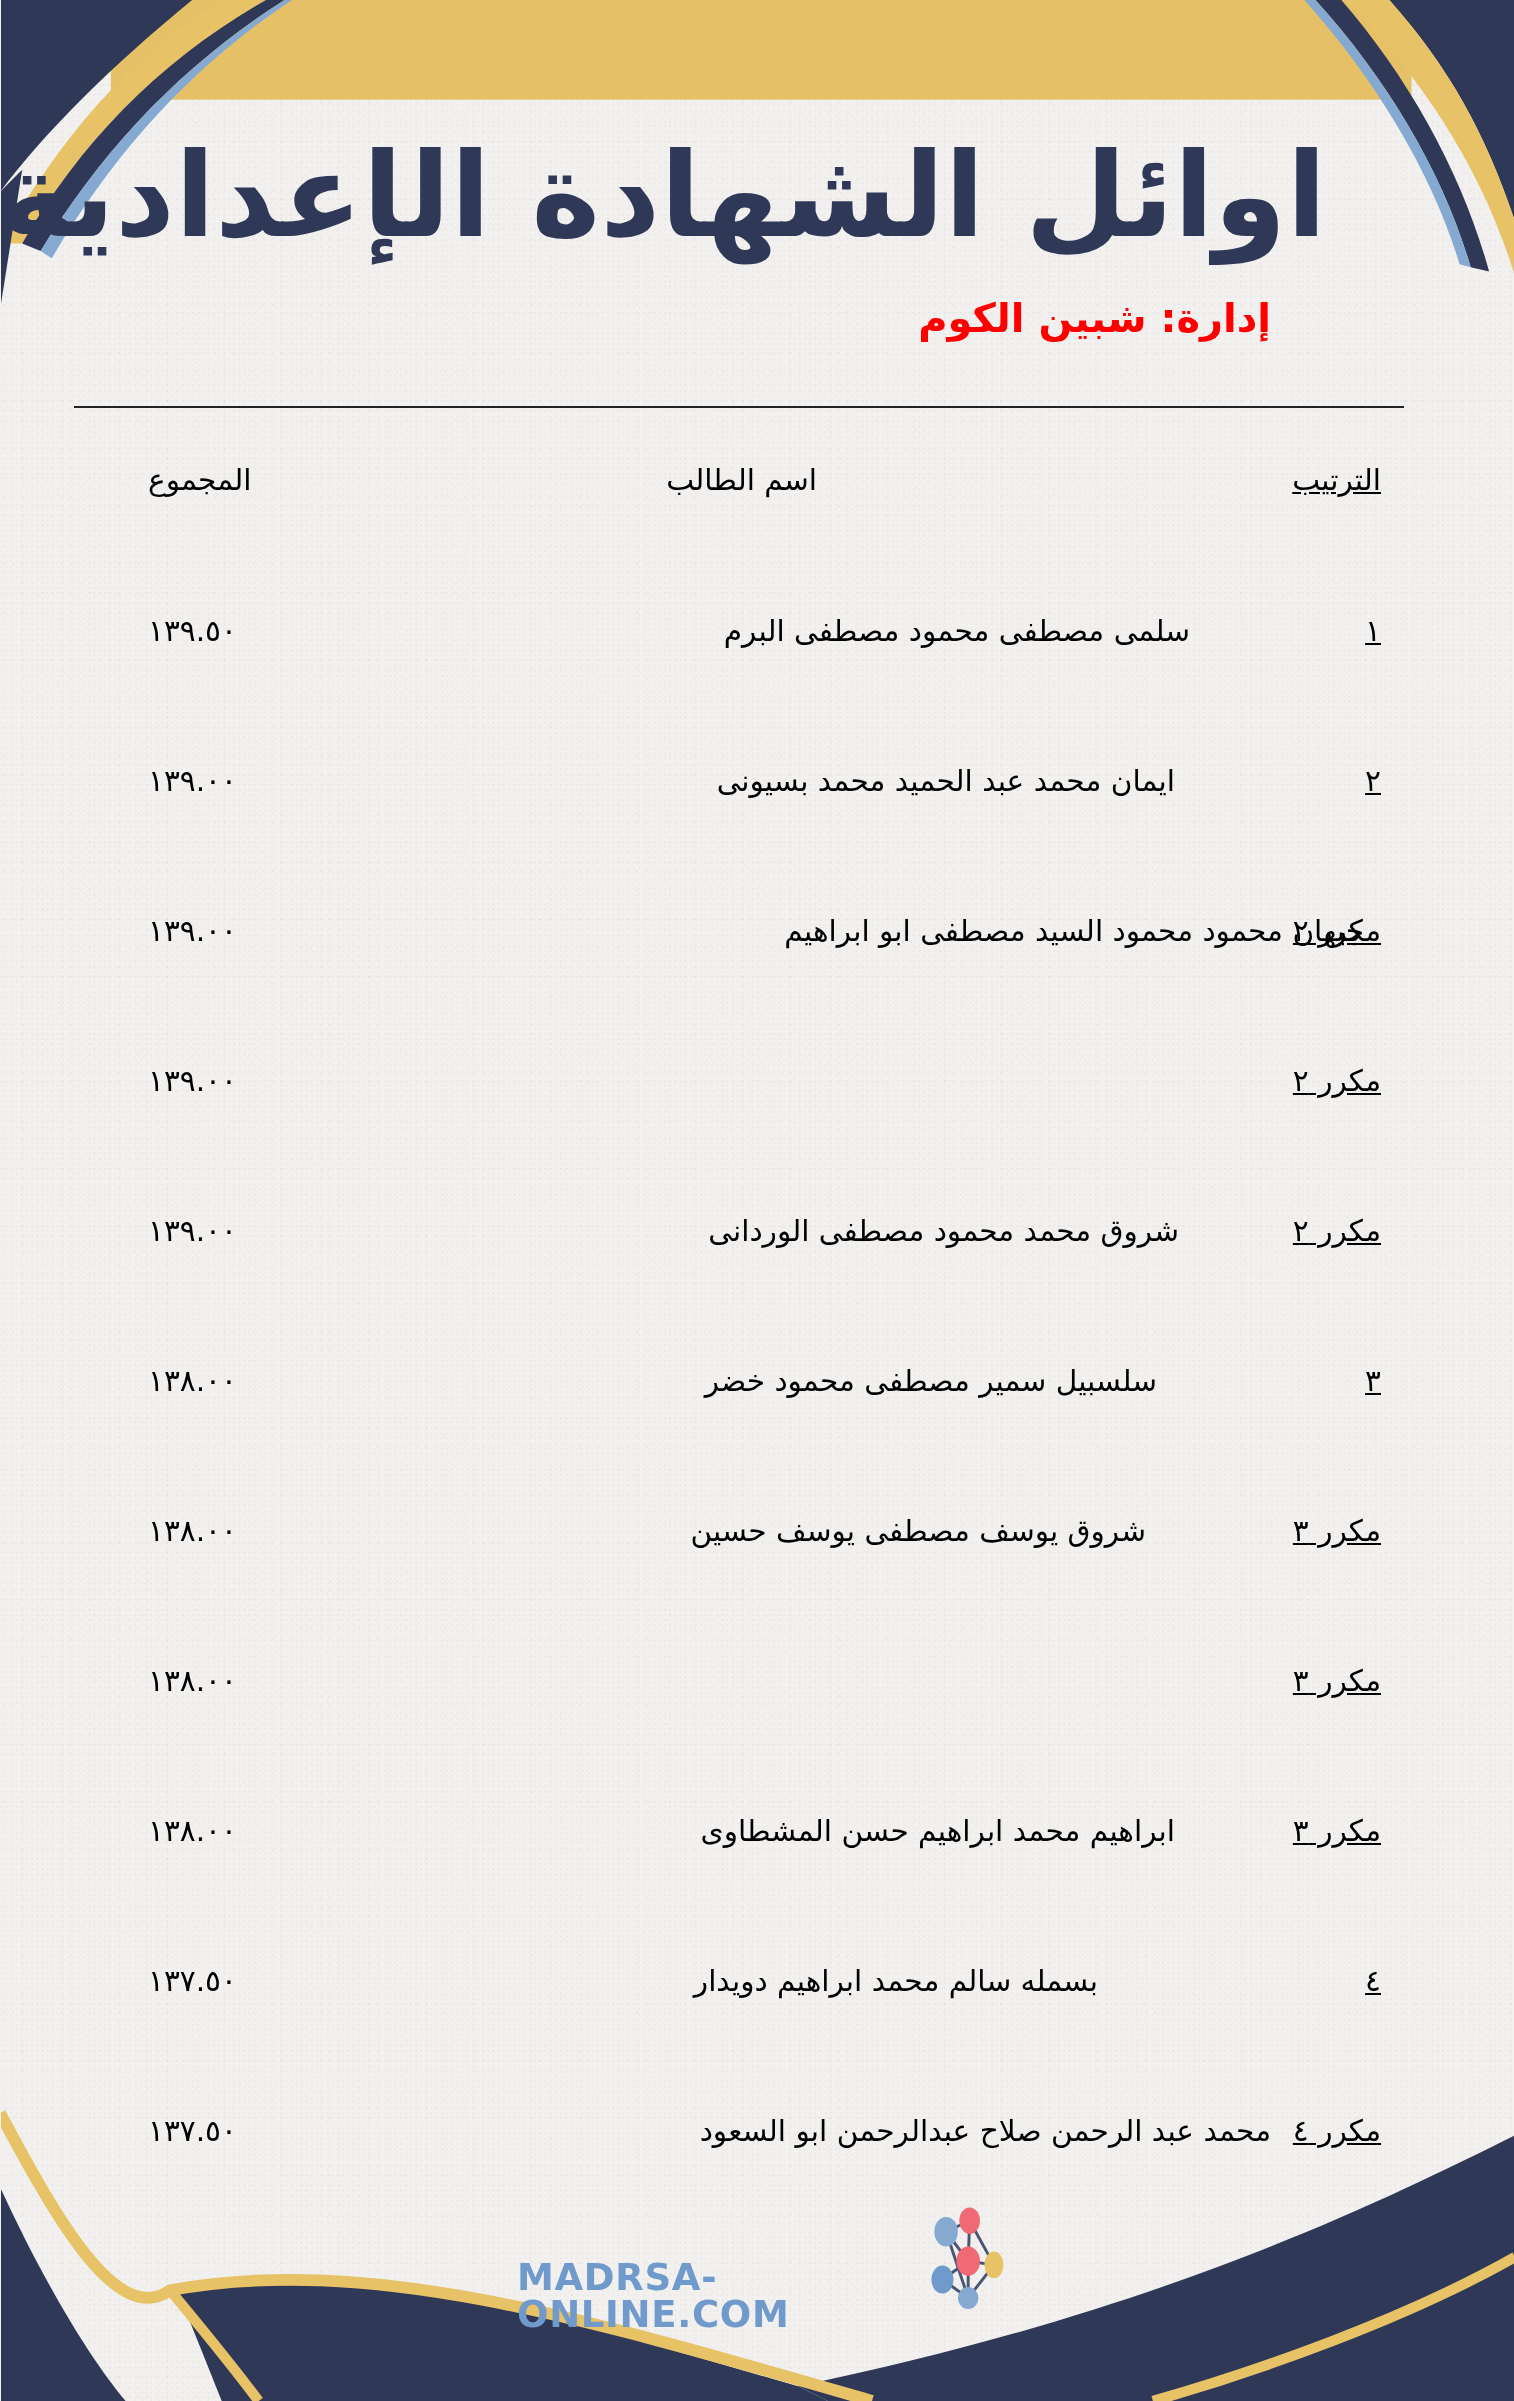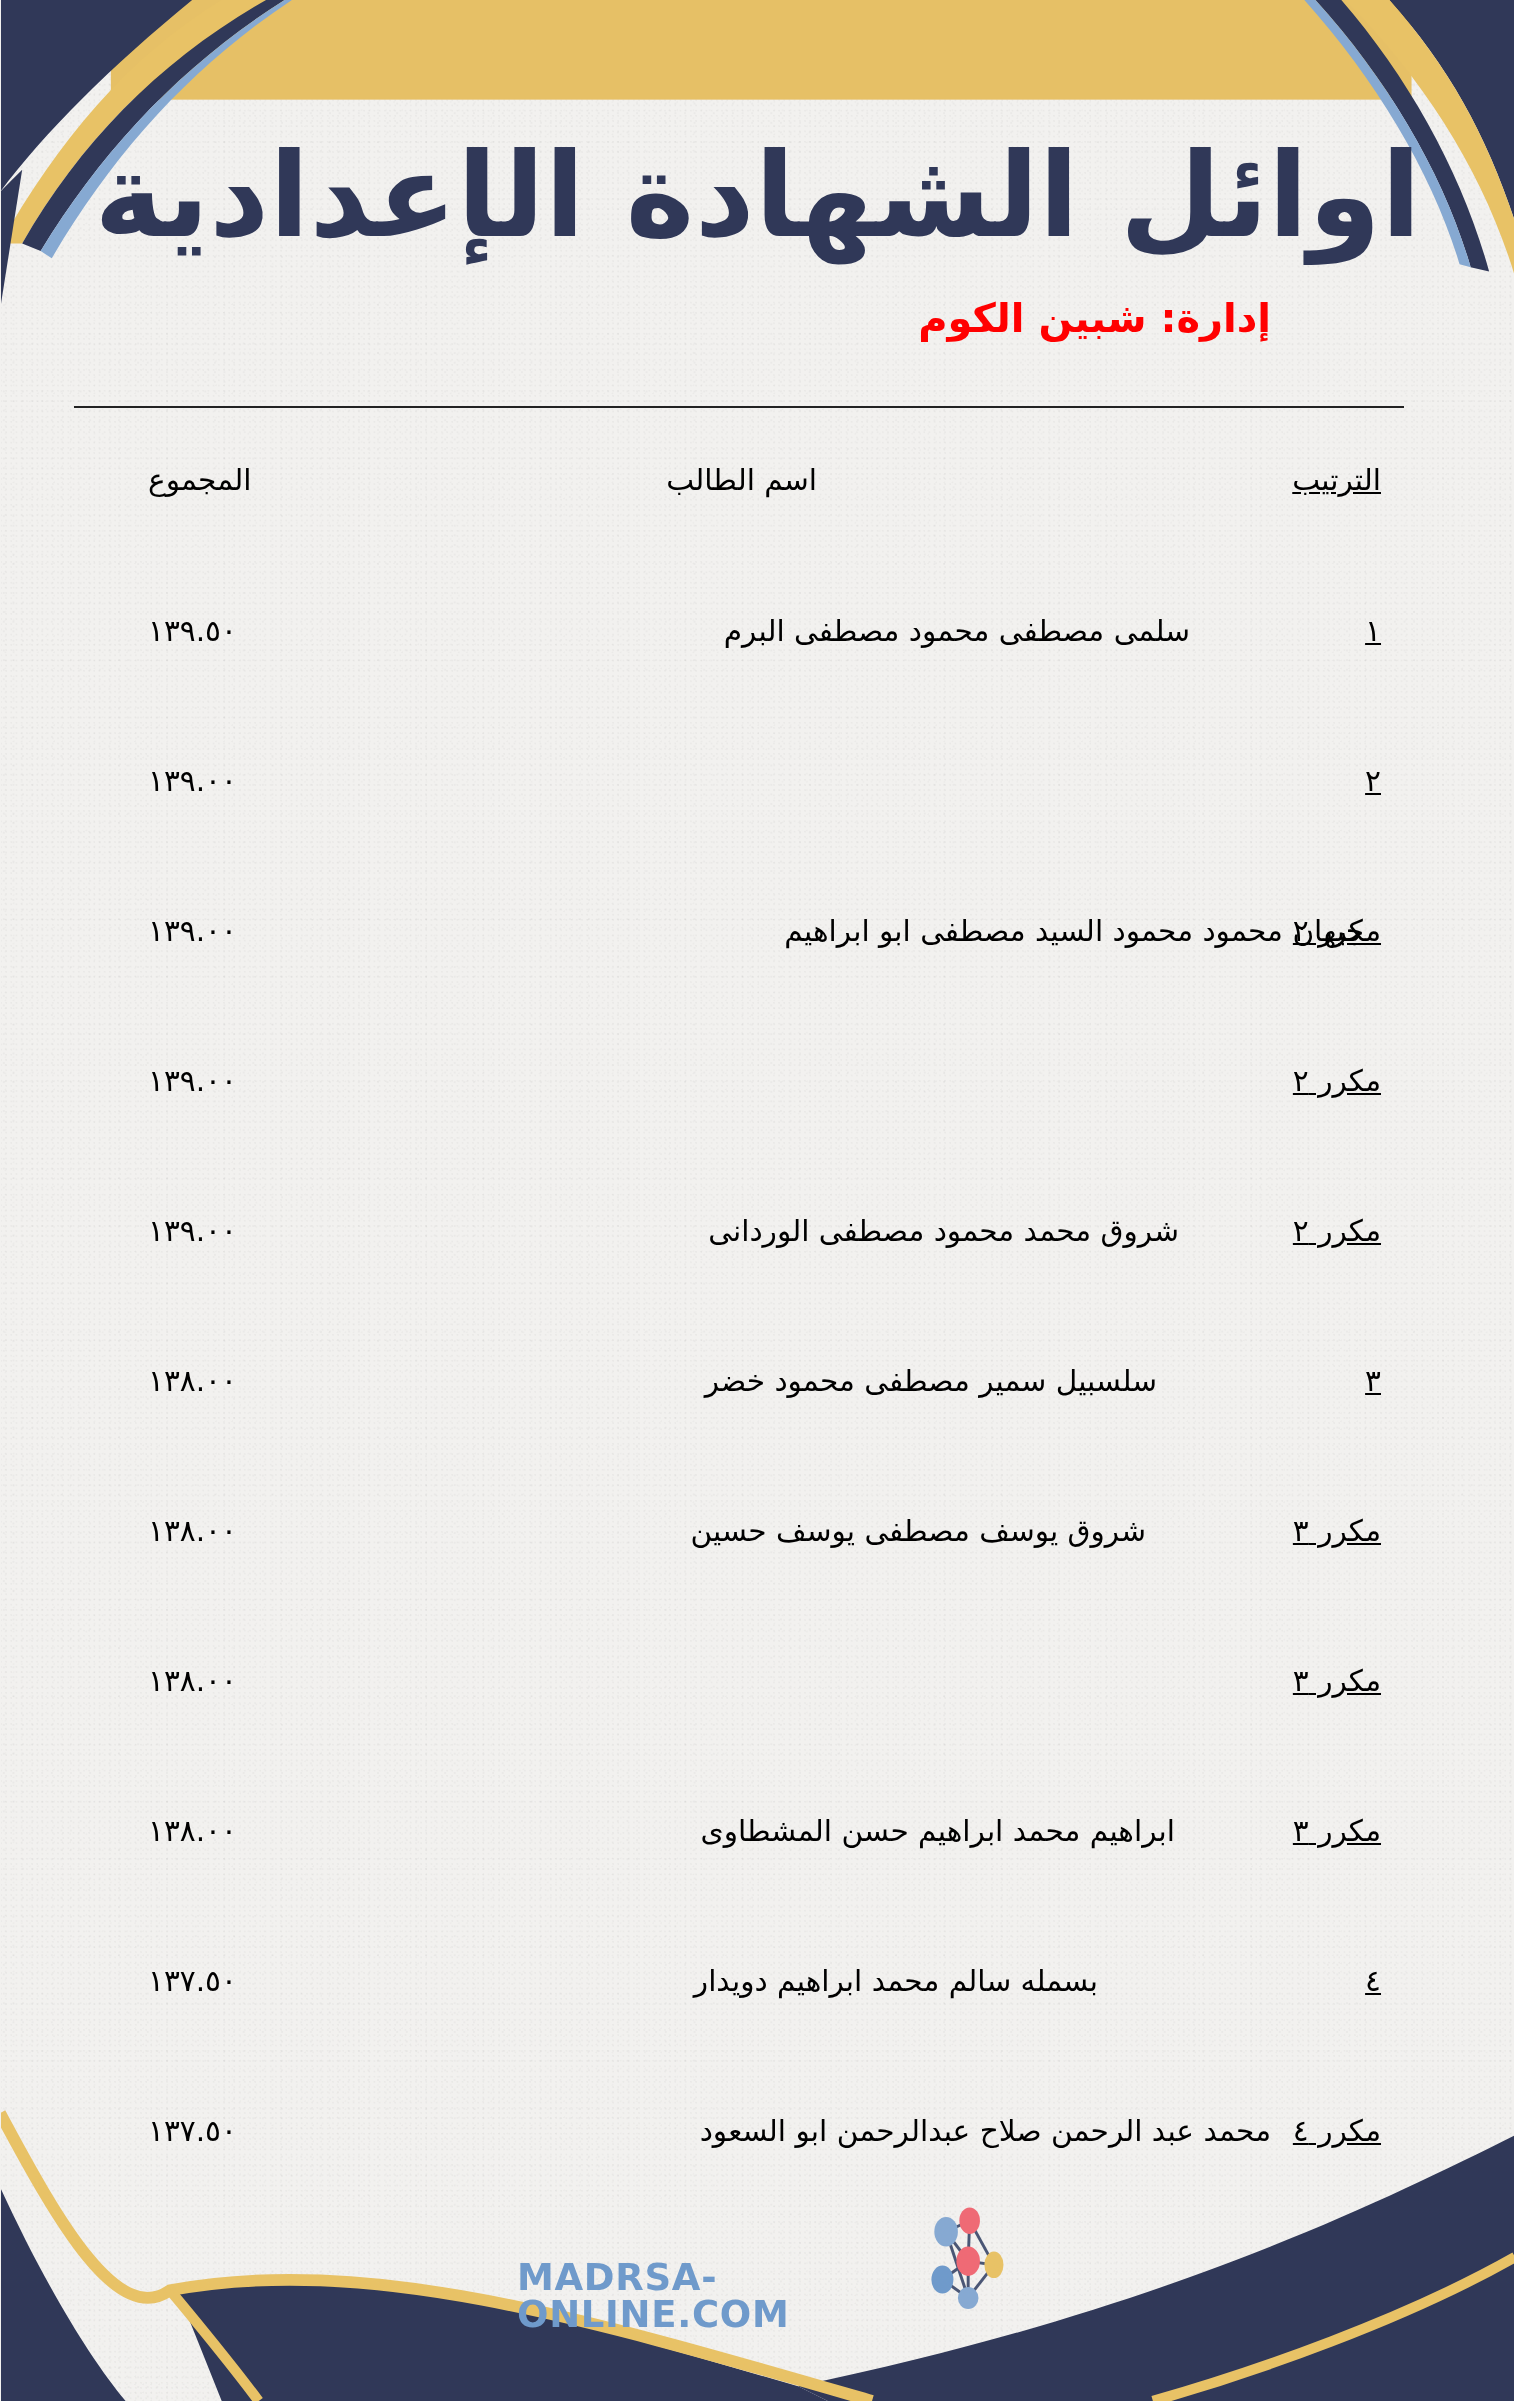--- a/index.html
+++ b/index.html
@@ -19,21 +19,21 @@
       background-size: 5.2px 5.2px, 8.1px 8.1px, 9.6px 9.6px;
       pointer-events: none;
     }
     .deco { position: absolute; left: 0; width: 1515px; pointer-events: none; }
     .deco-top { top: 0; height: 310px; }
     .deco-bottom { bottom: 0; height: 310px; }
 
     .title {
       position: absolute;
       top: 126px; left: 0; width: 1421px;
-      text-align: right;
+      text-align: left;
       font-size: 117px;
       font-weight: bold;
       color: #303858;
       line-height: 1.2;
       letter-spacing: 1.5px;
     }
     .subtitle {
       position: absolute;
       top: 294px; left: 207px; width: 1064px;
       display: flex;
@@ -137,20 +137,21 @@
     <span class="cell cell-total">المجموع</span>
   </div>
 
   <div class="row" style="top:151px;">
     <span class="cell cell-rank">١</span>
     <span class="cell" style="right:325px;">سلمى مصطفى محمود مصطفى البرم</span>
     <span class="cell cell-total">١٣٩.٥٠</span>
   </div>
   <div class="row" style="top:301px;">
     <span class="cell cell-rank">٢</span>
+    <span class="cell" style="right:340px;">ايمان محمد عبد الحميد محمد بسيونى</span>
     <span class="cell cell-total">١٣٩.٠٠</span>
   </div>
   <div class="row" style="top:451px;">
     <span class="cell cell-rank">مكرر ٢</span>
     <span class="cell" style="right:151px;">جيهان محمود محمود  السيد  مصطفى ابو ابراهيم</span>
     <span class="cell cell-total">١٣٩.٠٠</span>
   </div>
   <div class="row" style="top:601px;">
     <span class="cell cell-rank">مكرر ٢</span>
     <span class="cell cell-total">١٣٩.٠٠</span>

